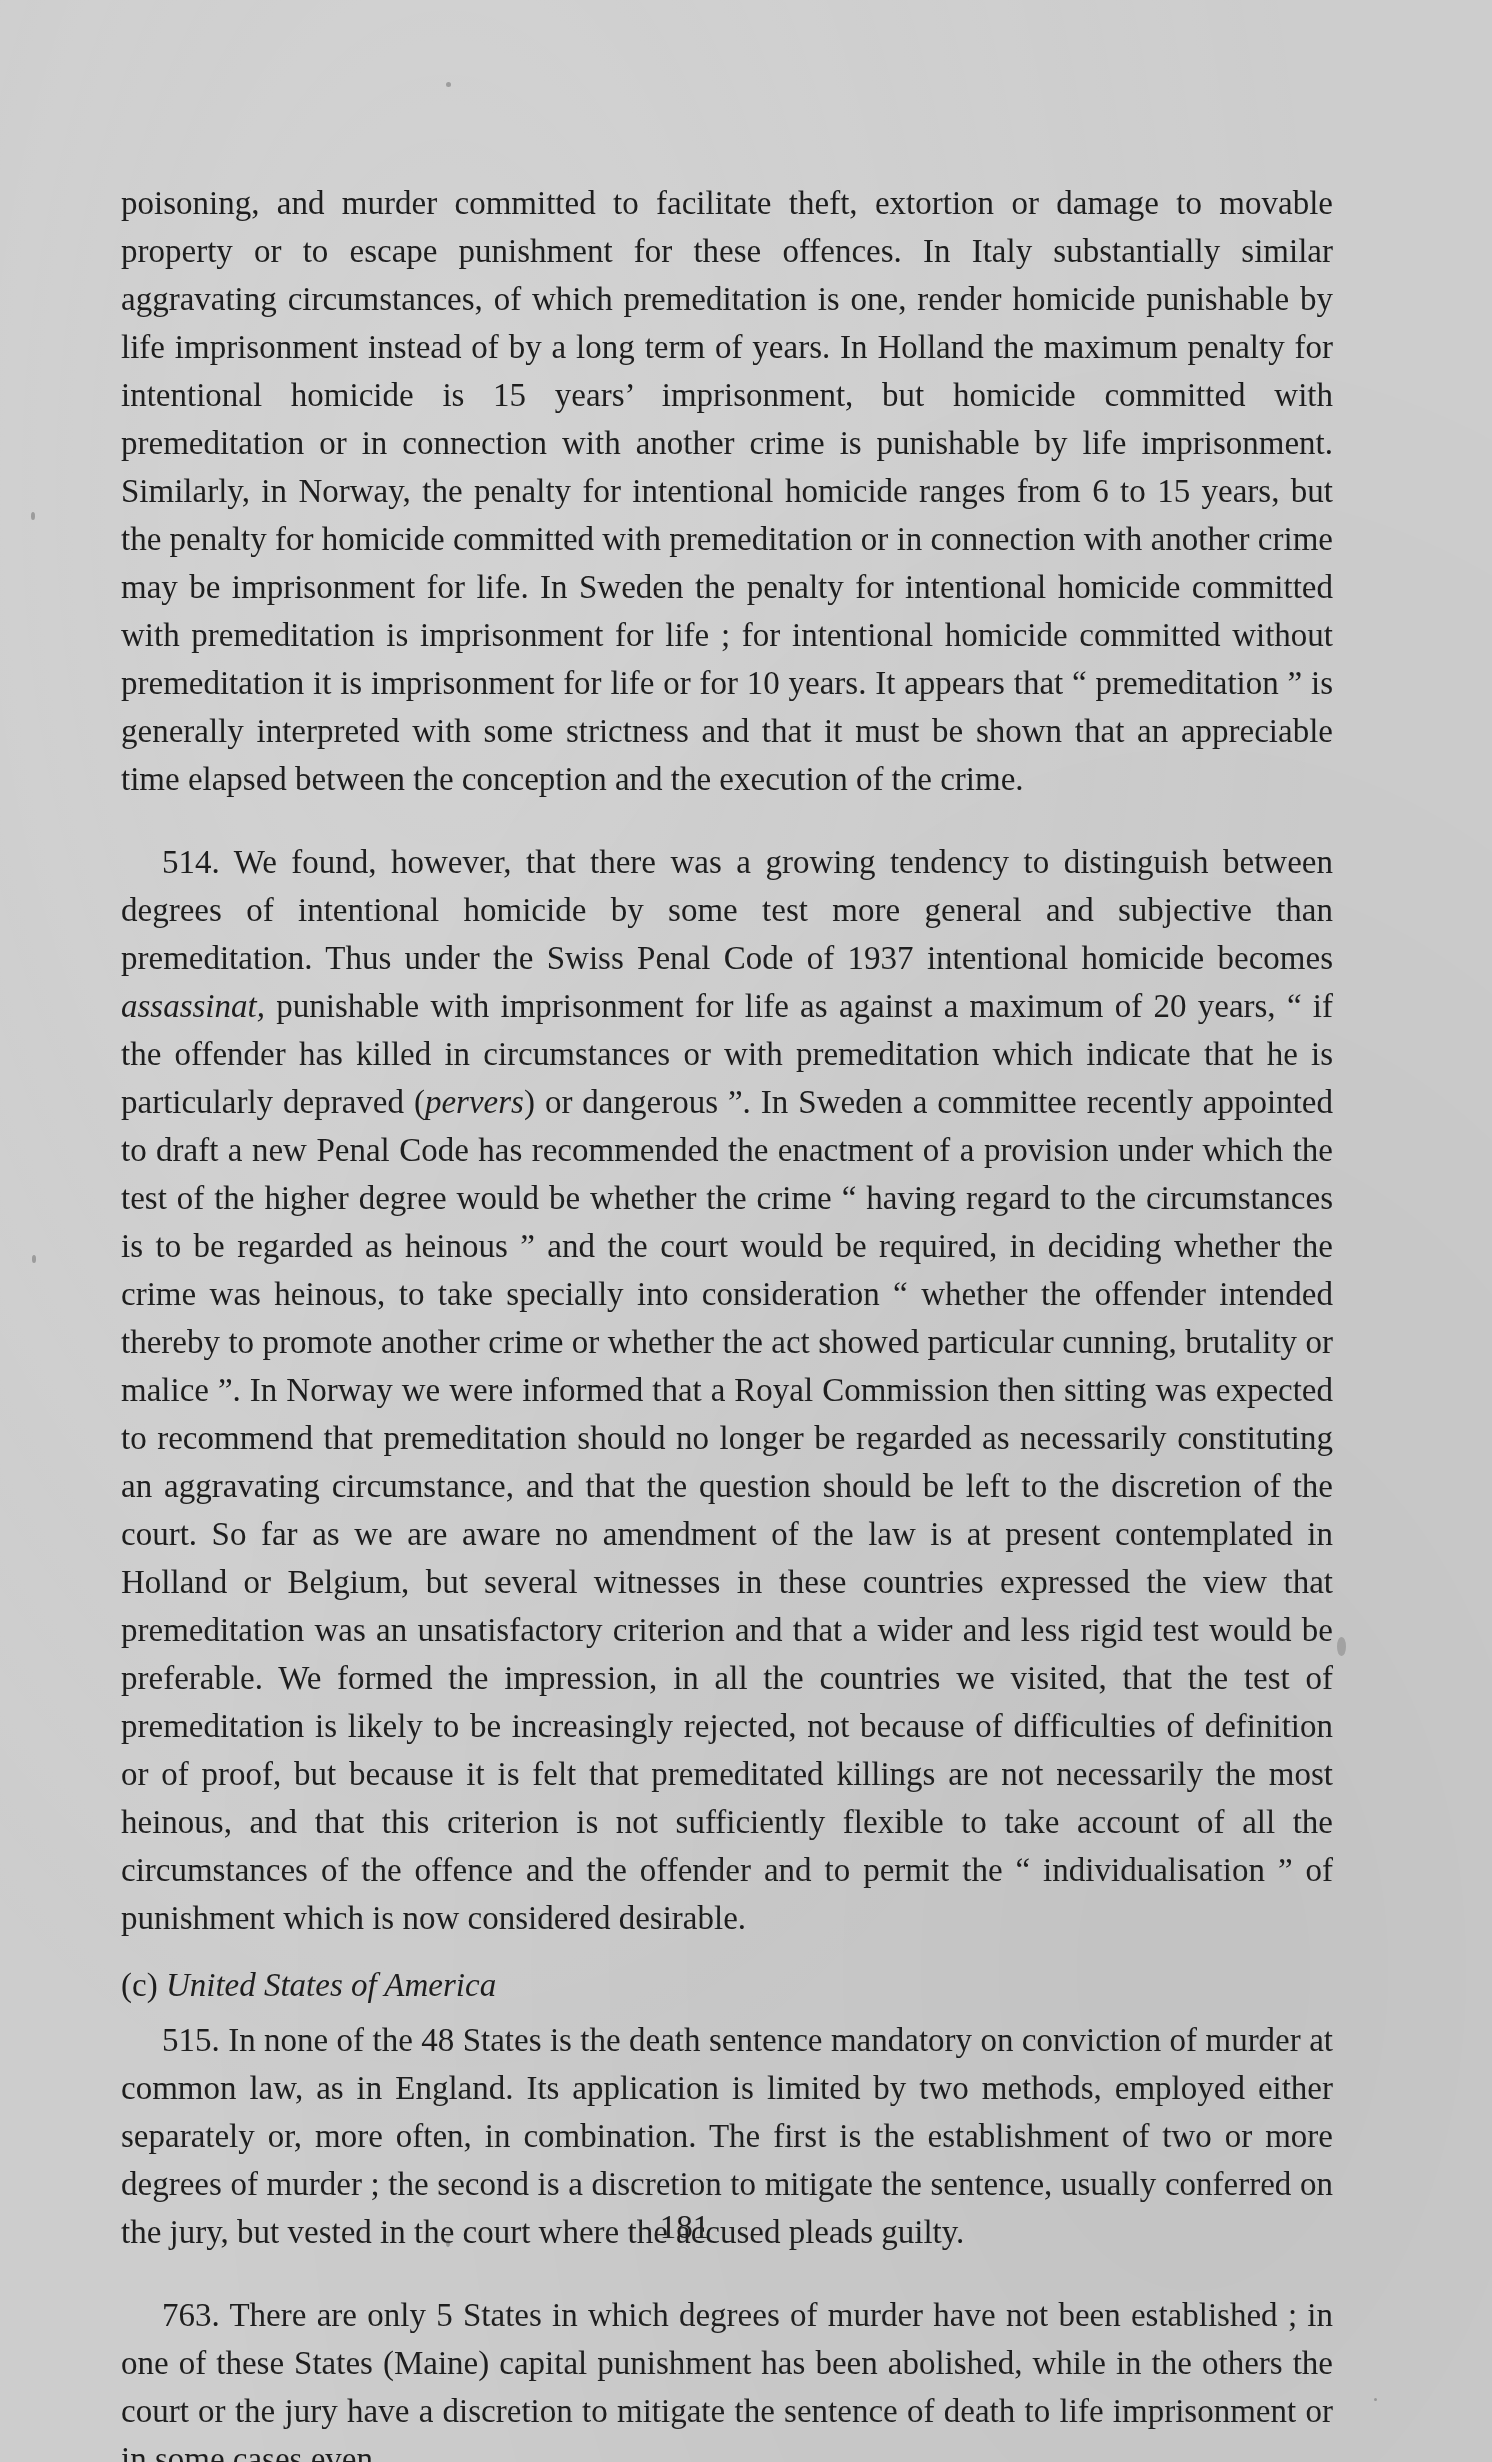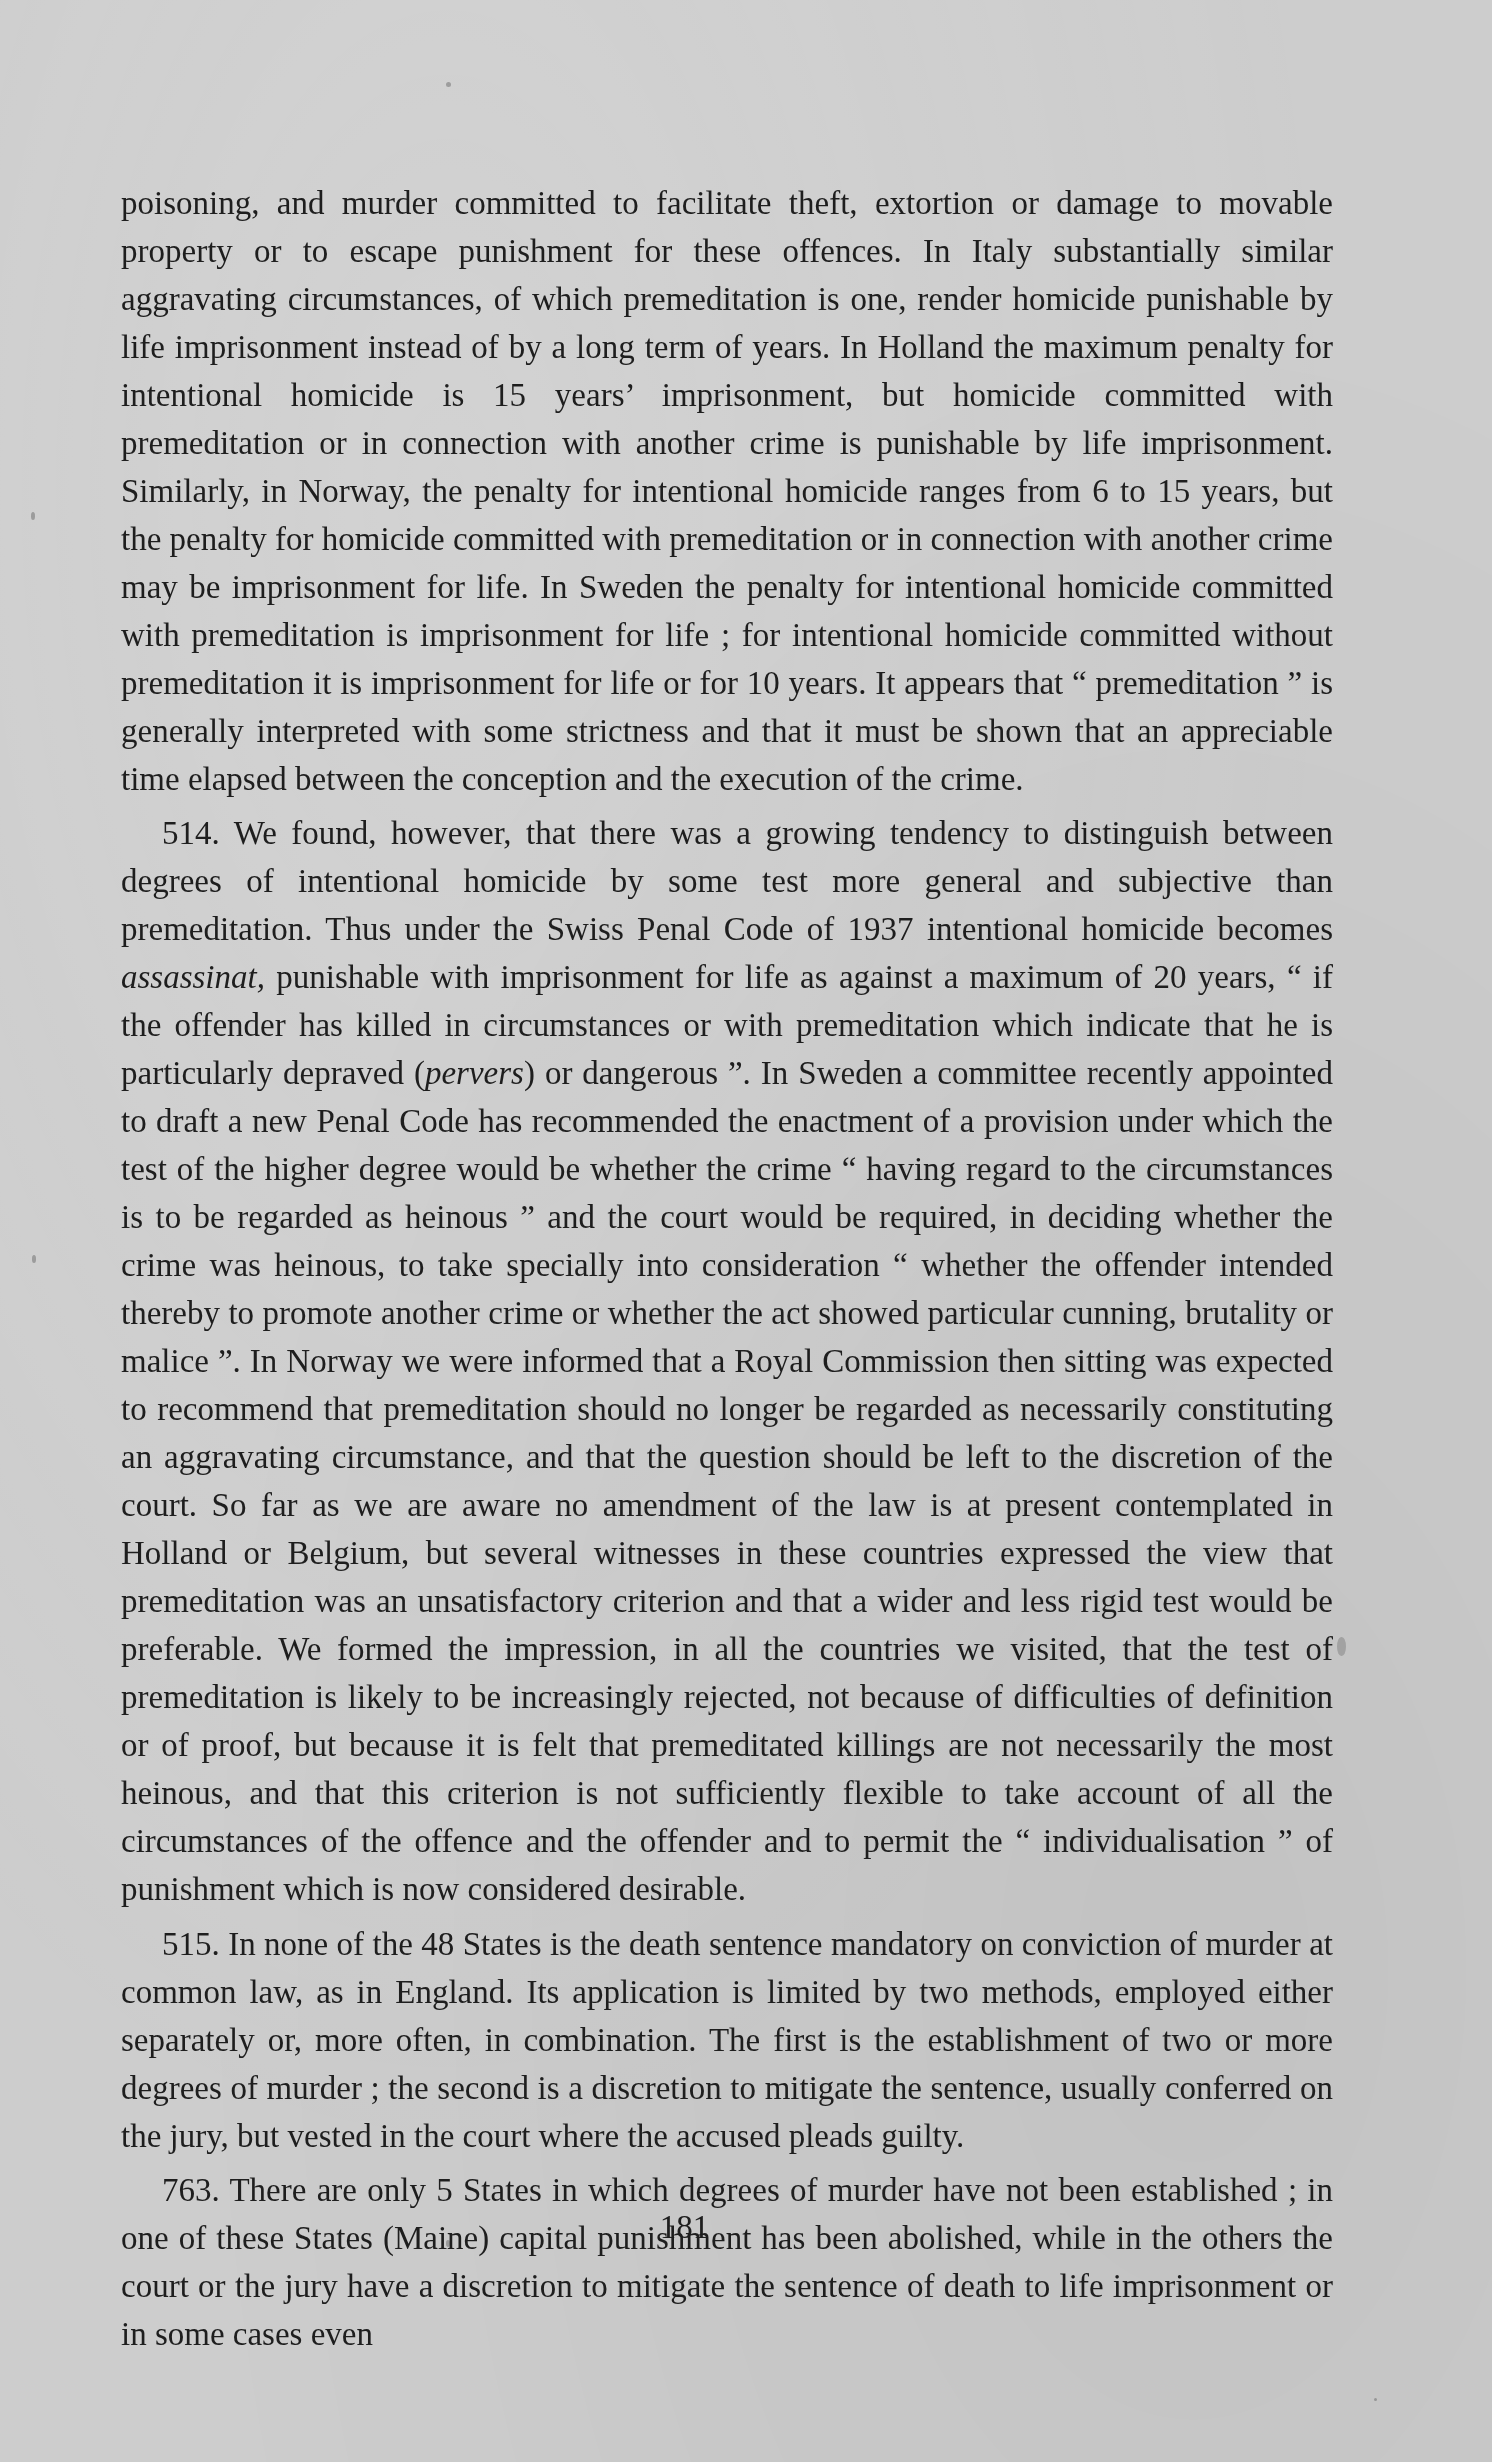--- a/index.html
+++ b/index.html
@@ -20,21 +20,21 @@
     width: 1212px;
     font-family: "Liberation Serif", "DejaVu Serif", serif;
     font-size: 33px;
     line-height: 48px;
     color: #1e1e1e;
     text-align: justify;
     hyphens: manual;
   }
   .para { margin: 0; }
   .para.first { text-indent: 0; }
-  .para.numbered { text-indent: 41px; margin-top: 6px; }
+  .para.numbered { text-indent: 41px; margin-top: 35px; }
   .section-heading {
     font-style: italic;
     margin-top: 19px;
     margin-bottom: 0;
     text-align: left;
   }
   .section-heading .lbl { font-style: normal; }
   em { font-style: italic; }
   .page-number {
     position: absolute;
@@ -54,20 +54,21 @@
 </style>
 </head>
 <body>
 
 <div class="page">
 
   <p class="para first">poisoning, and murder committed to facilitate theft, extortion or damage to movable property or to escape punishment for these offences.  In Italy substantially similar aggravating circumstances, of which premeditation is one, render homicide punishable by life imprisonment instead of by a long term of years.  In Holland the maximum penalty for intentional homicide is 15 years’ imprisonment, but homicide committed with premeditation or in connection with another crime is punishable by life imprisonment. Similarly, in Norway, the penalty for intentional homicide ranges from 6 to 15 years, but the penalty for homicide committed with premeditation or in connection with another crime may be imprisonment for life.  In Sweden the penalty for intentional homicide committed with premeditation is im­prisonment for life ; for intentional homicide committed without premedita­tion it is imprisonment for life or for 10 years.  It appears that “ premedita­tion ” is generally interpreted with some strictness and that it must be shown that an appreciable time elapsed between the conception and the execution of the crime.</p>
 
   <p class="para numbered"><span>514.</span><span> We found, however, that there was a growing tendency to distinguish between degrees of intentional homicide by some test more general and subjective than premeditation.  Thus under the Swiss Penal Code of 1937 intentional homicide becomes </span><em>assassinat,</em><span> punishable with imprisonment for life as against a maximum of 20 years, “ if the offender has killed in circum­stances or with premeditation which indicate that he is particularly depraved (</span><em>pervers</em><span>) or dangerous ”.  In Sweden a committee recently appointed to draft a new Penal Code has recommended the enactment of a provision under which the test of the higher degree would be whether the crime “ having regard to the circumstances is to be regarded as heinous ” and the court would be required, in deciding whether the crime was heinous, to take specially into con­sideration “ whether the offender intended thereby to promote another crime or whether the act showed particular cunning, brutality or malice ”. In Nor­way we were informed that a Royal Commission then sitting was expected to recommend that premeditation should no longer be regarded as necessarily constituting an aggravating circumstance, and that the question should be left to the discretion of the court.  So far as we are aware no amendment of the law is at present contemplated in Holland or Belgium, but several witnesses in these countries expressed the view that premeditation was an unsatisfactory criterion and that a wider and less rigid test would be preferable.  We formed the impression, in all the countries we visited, that the test of premedi­tation is likely to be increasingly rejected, not because of difficulties of definition or of proof, but because it is felt that premeditated killings are not necessarily the most heinous, and that this criterion is not sufficiently flexible to take account of all the circumstances of the offence and the offender and to permit the “ individualisation ” of punishment which is now considered desirable.</span></p>
 
+  <p class="section-heading"><span class="lbl">(c)</span> <span>United States of America</span></p>
 
   <p class="para numbered" style="margin-top:6.8px;"><span>515.</span><span> In none of the 48 States is the death sentence mandatory on convic­tion of murder at common law, as in England.  Its application is limited by two methods, employed either separately or, more often, in combination.  The first is the establishment of two or more degrees of murder ; the second is a discretion to mitigate the sentence, usually conferred on the jury, but vested in the court where the accused pleads guilty.</span></p>
 
   <p class="para numbered"><span>763.</span><span> There are only 5 States in which degrees of murder have not been established ; in one of these States (Maine) capital punishment has been abolished, while in the others the court or the jury have a discretion to mitigate the sentence of death to life imprisonment or in some cases even</span></p>
 
 </div>
 
 <div class="page-number">181</div>
 
 <div class="speck" style="left:446px;top:82px;width:5.1px;height:5.1px;"></div>

